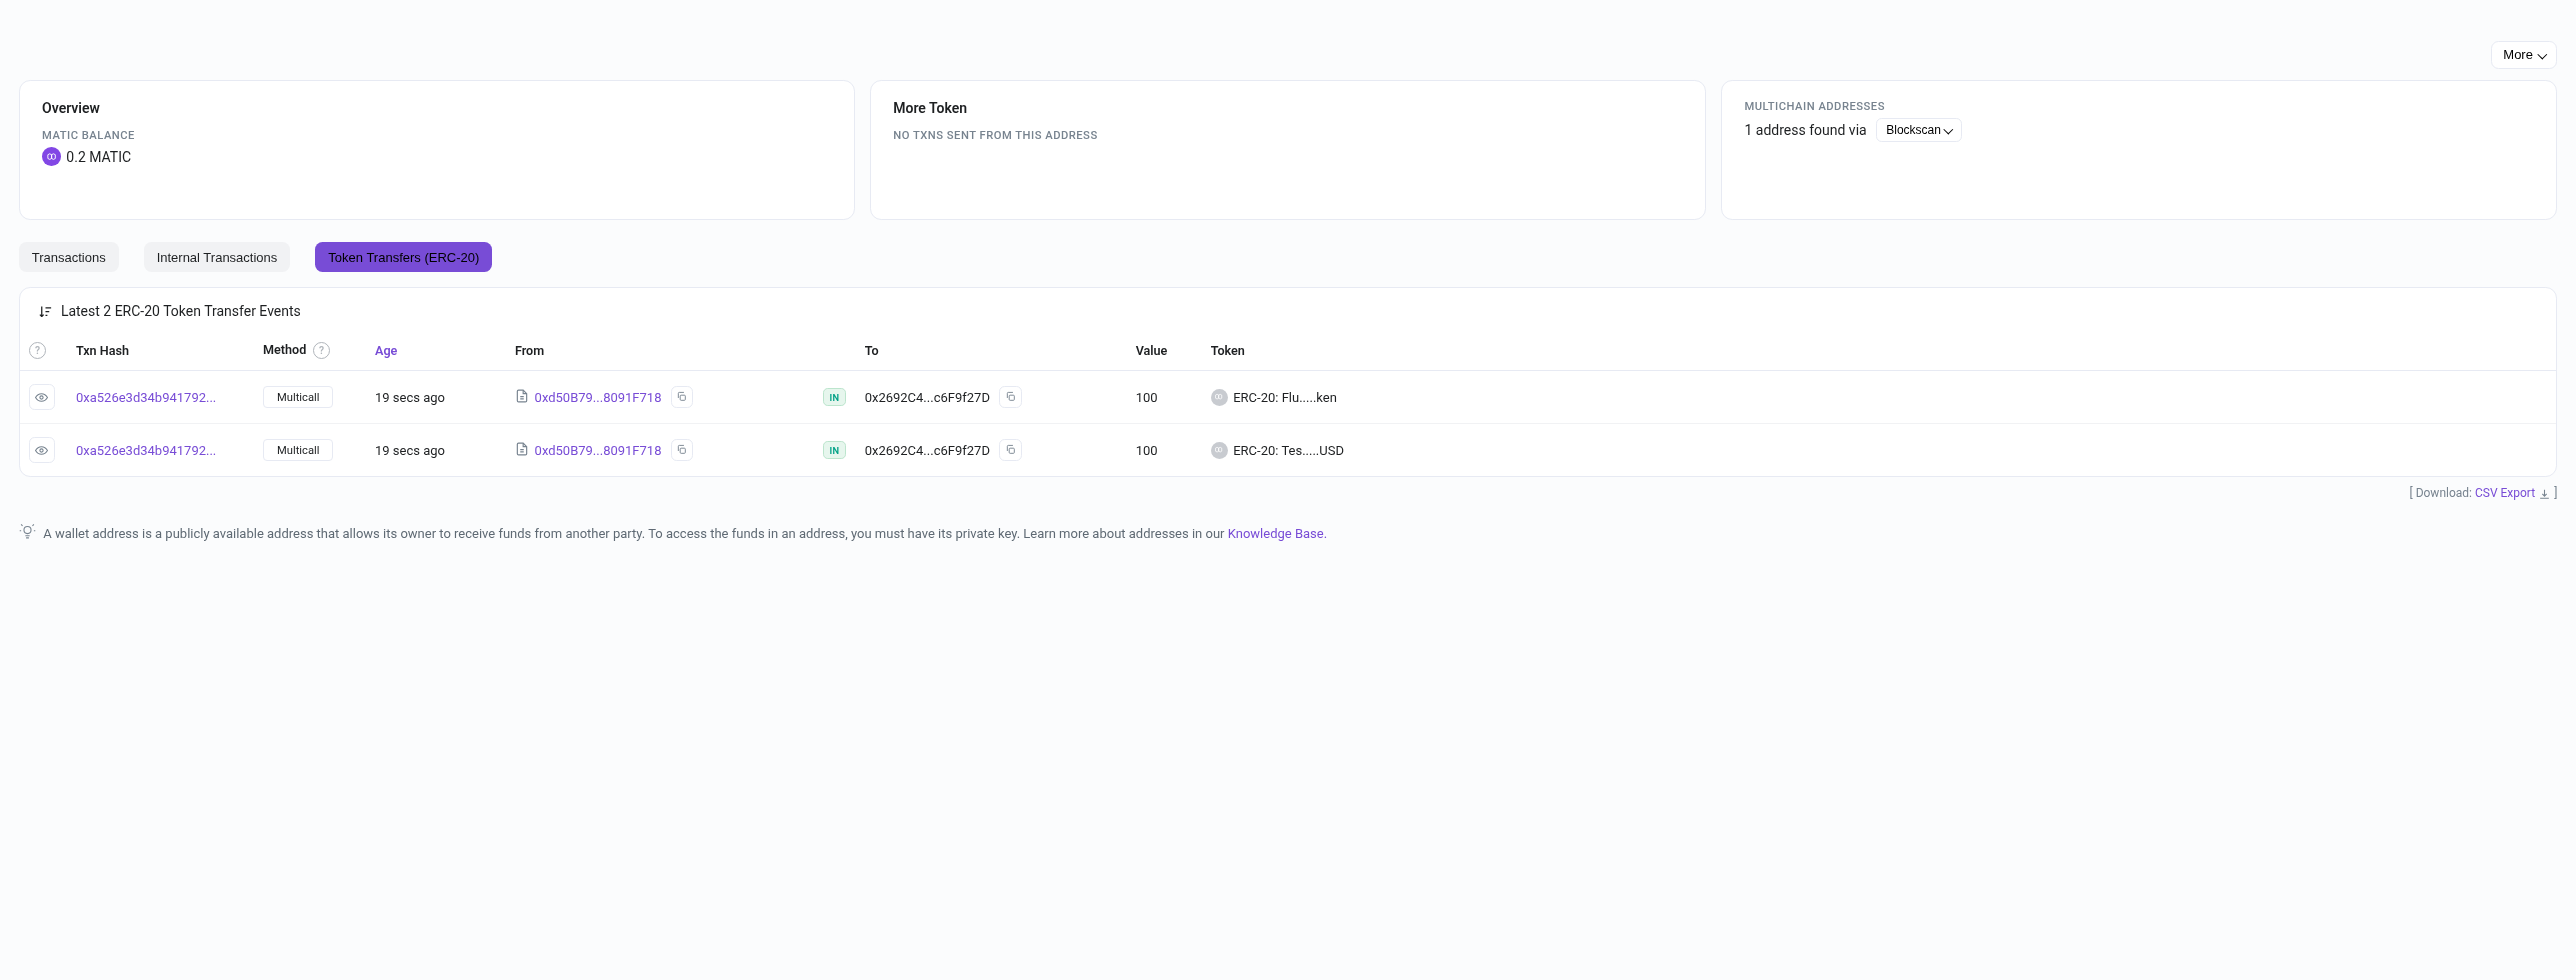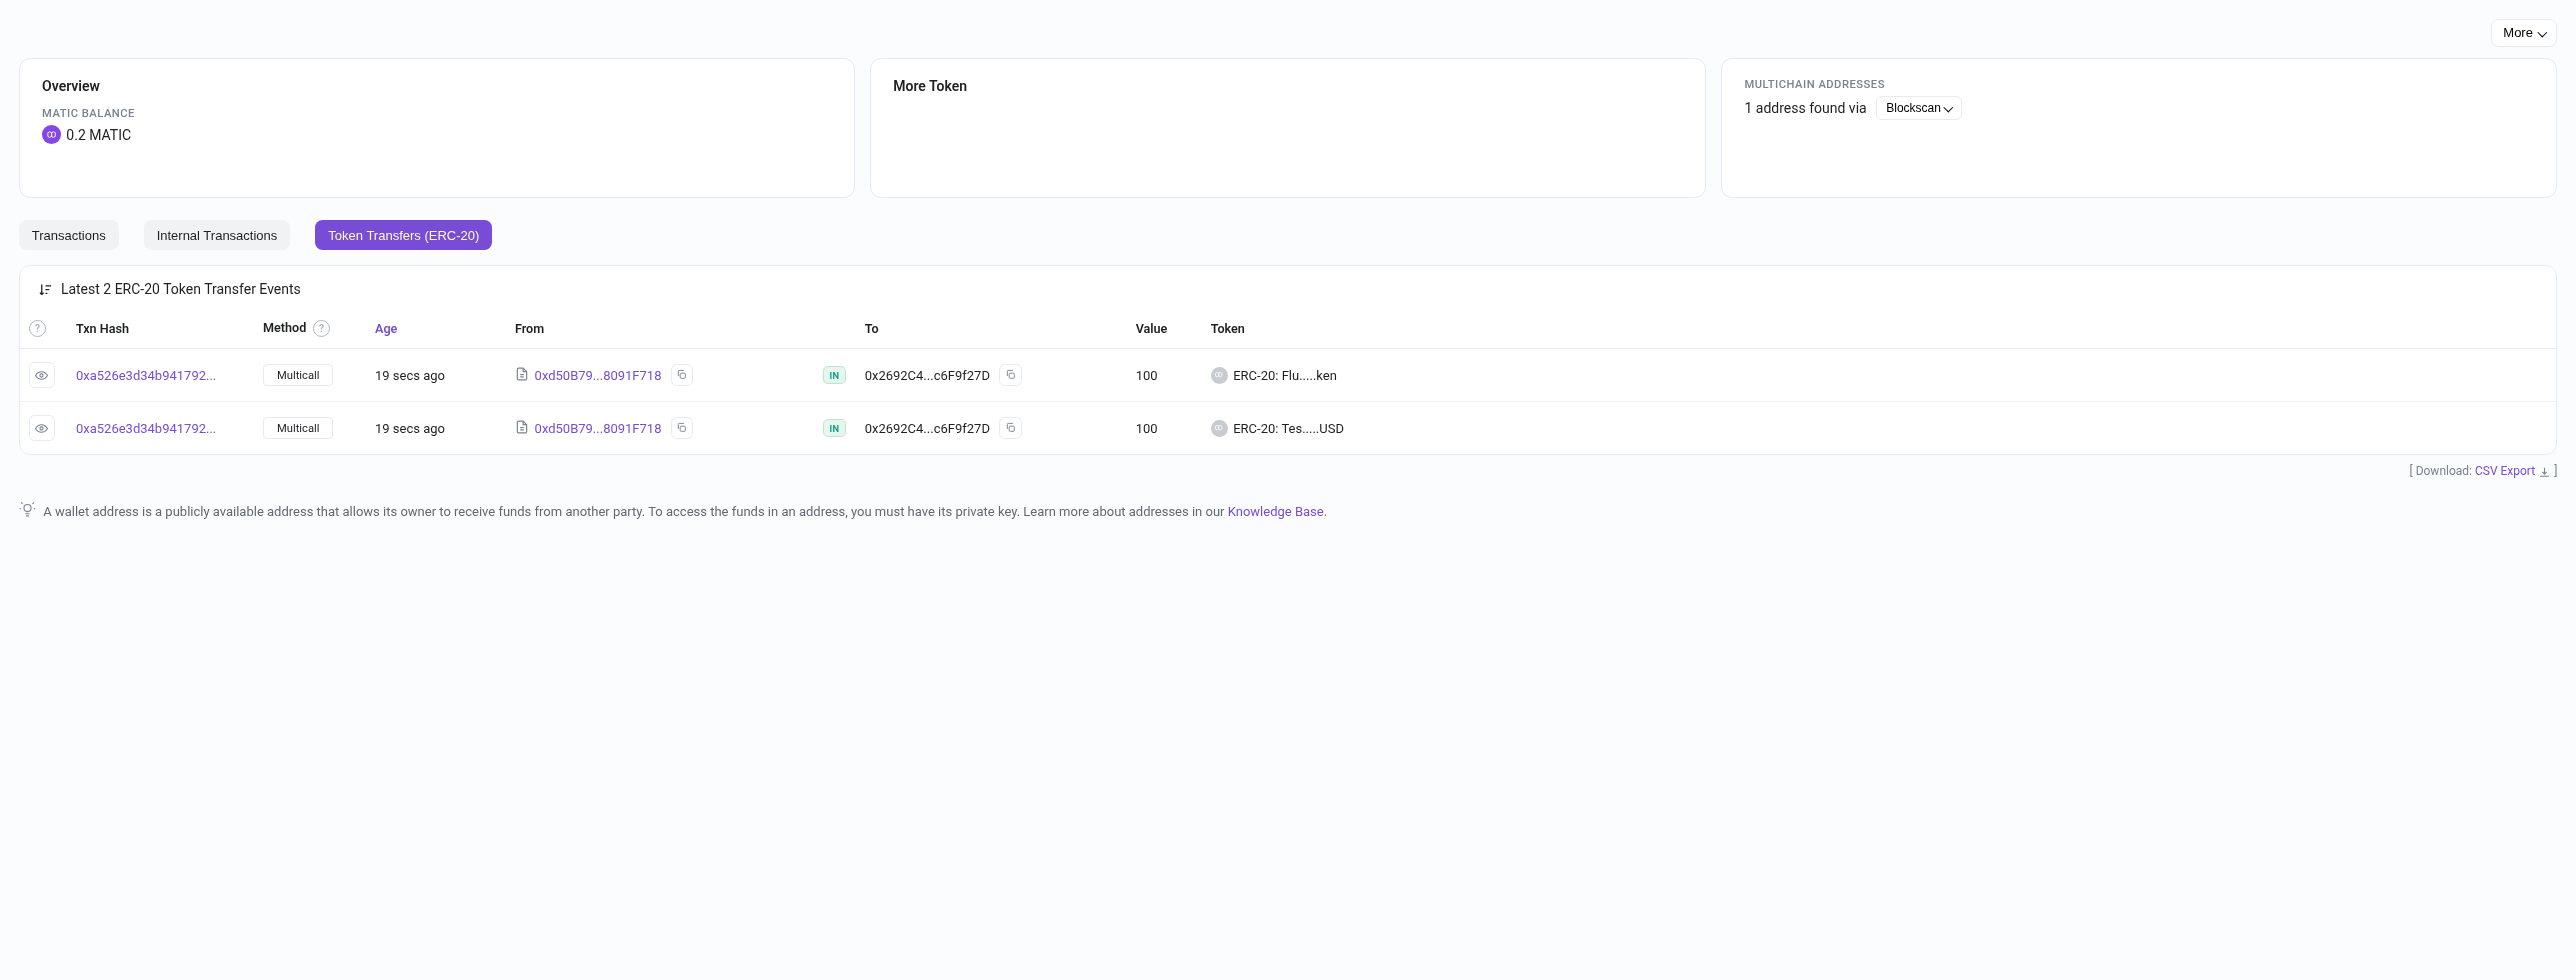--- a/index.html
+++ b/index.html
@@ -7,20 +7,21 @@
   font-family: -apple-system, BlinkMacSystemFont, "Segoe UI", Roboto, sans-serif;
   background: #fbfcfd;
   color: #1e2022;
   font-size: 13px;
   padding: 18.7px;
 }
 .top-actions {
   display: flex;
   justify-content: flex-end;
   margin-bottom: 11.2px;
+  margin-top: 22px;
 }
 .more-btn {
   background: #fff;
   border: 0.9px solid #e7eaf3;
   border-radius: 7.5px;
   padding: 5.6px 11.2px;
   font-size: 13px;
   font-weight: 500;
   cursor: pointer;
   display: inline-flex;
@@ -92,21 +93,21 @@
   border: none;
   border-radius: 7.5px;
   padding: 7.5px 13px;
   font-size: 13px;
   font-weight: 500;
   color: #1e2022;
   cursor: pointer;
 }
 .tab.active {
   background: #784cd6;
-  color: #fef9c3;
+  color: #000000;
 }
 .panel {
   background: #fff;
   border: 0.9px solid #e7eaf3;
   border-radius: 11.2px;
   padding: 0;
 }
 .panel-header {
   padding: 15px 18.7px 11.2px;
   display: flex;
@@ -289,20 +290,21 @@
         <svg width="11.2" height="11.2" viewBox="0 0 24 24" fill="none" stroke="white" stroke-width="2">
             <path d="M4 8l4-2 4 2v8l-4 2-4-2zM12 8l4-2 4 2v8l-4 2-4-2z"></path>
           </svg>
       </span>
       <span>0.2 MATIC</span>
     </div>
   </div>
 
   <div class="card">
     <h3>More Token</h3>
+    <div class="label">NO TXNS SENT FROM THIS ADDRESS</div>
   </div>
 
   <div class="card">
     <div class="label">MULTICHAIN ADDRESSES</div>
     <div class="value">
       <span>1 address found via</span>
       <button class="blockscan-btn">
         <span>Blockscan</span>
         <span class="chevron"></span>
       </button>

